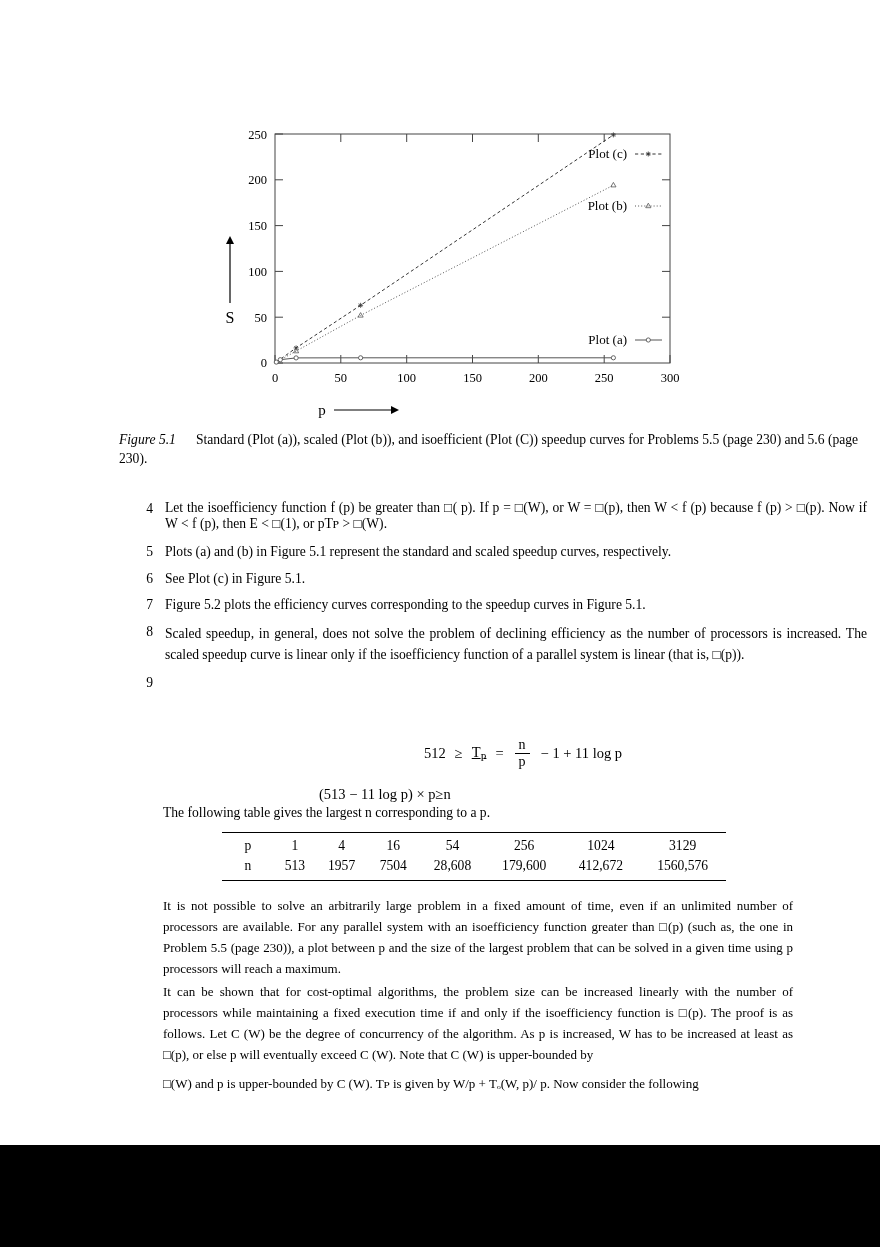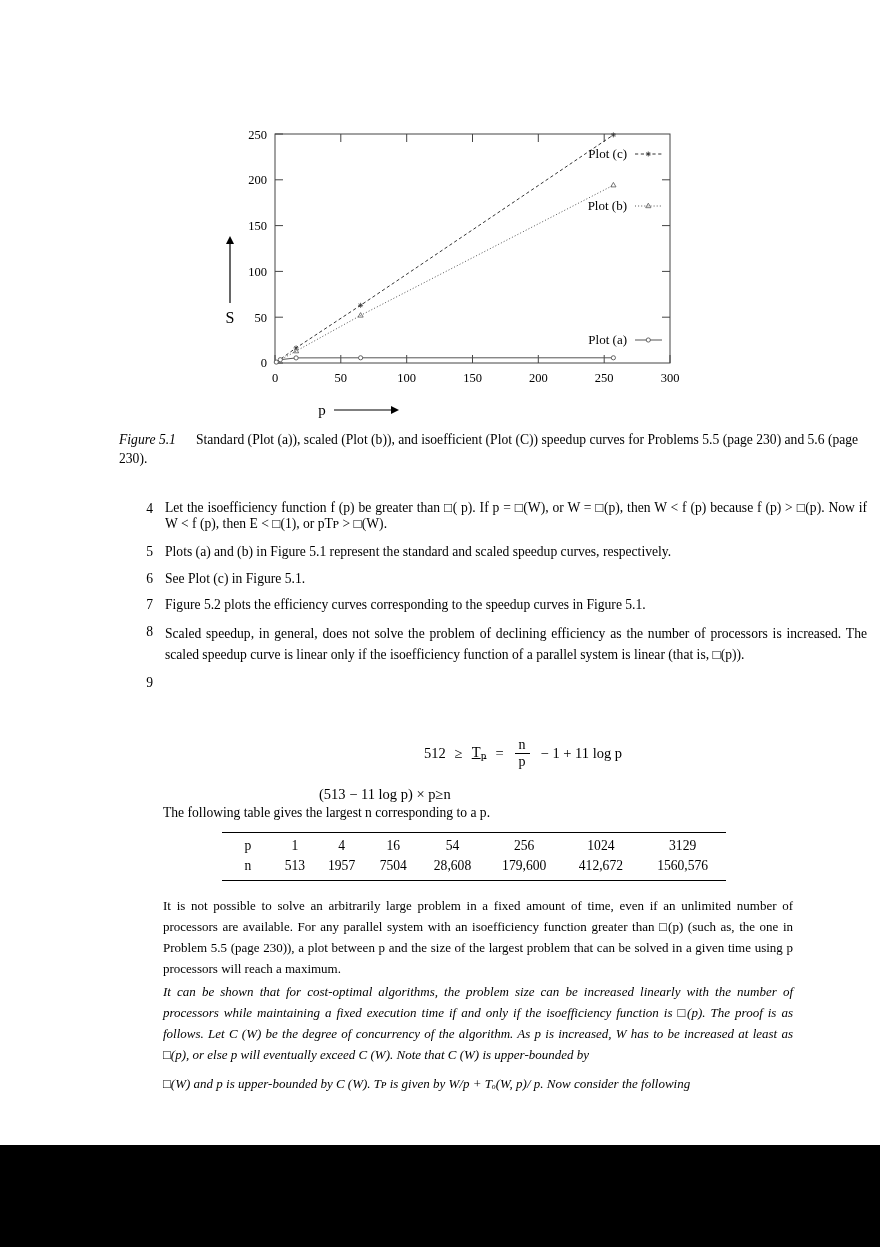--- a/index.html
+++ b/index.html
@@ -179,21 +179,21 @@
     left: 163px;
     top: 895px;
     width: 630px;
     font-size: 13px;
   }
   .tail p {
     margin: 0;
     text-align: justify;
     line-height: 21px;
   }
-  .tail p.p2 { margin-top: 2px; font-style: italic; }
+  .tail p.p2 { margin-top: 2px; }
   .tail p.p2 .lastline { display: block; margin-top: 8px; }
 
   .nobreak { white-space: nowrap; text-decoration: underline; }
 </style>
 </head>
 <body>
 
 <div class="page">
 
   <div class="figure-wrap">

